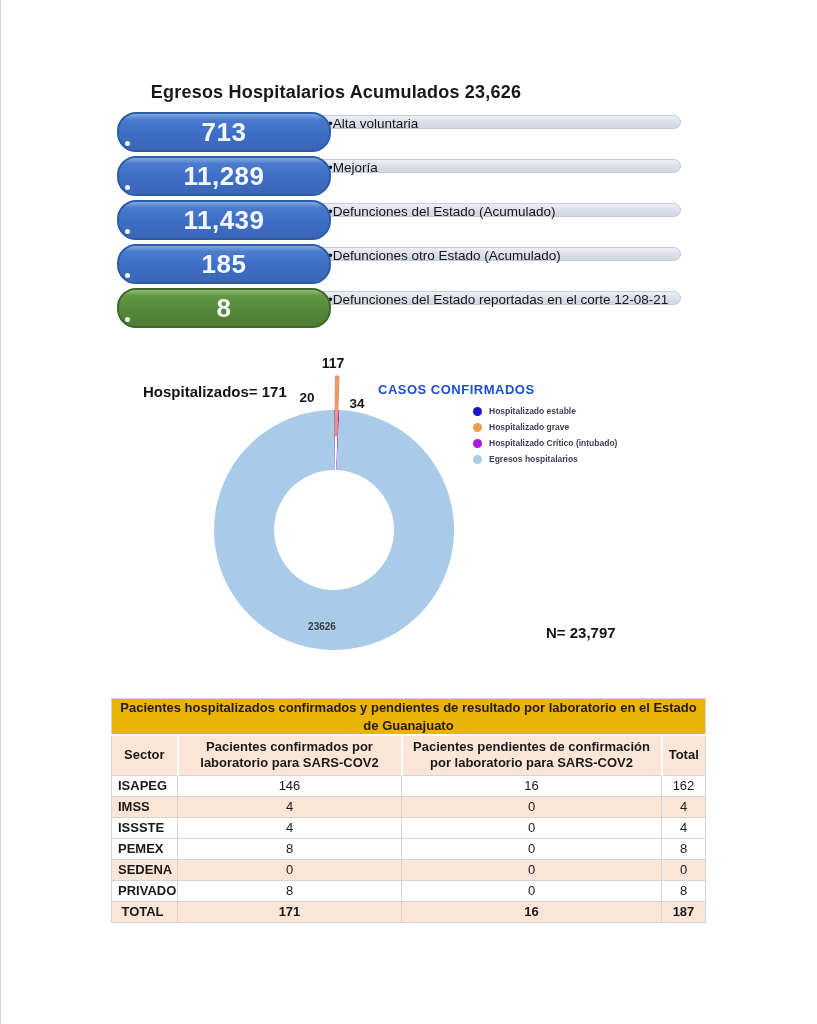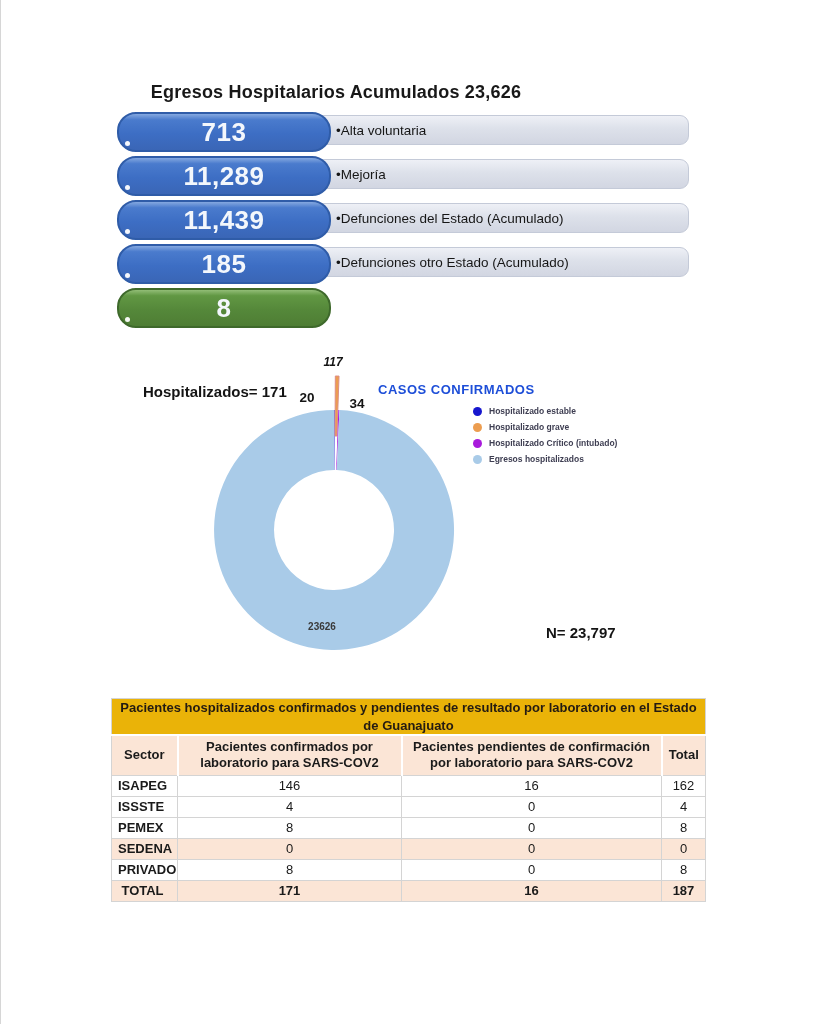--- a/index.html
+++ b/index.html
@@ -12,24 +12,24 @@
 
   
   .page-title{
     left:0;top:82px;width:670px;text-align:center;
     font-size:18px;font-weight:bold;color:#181818;letter-spacing:.2px;
   }
 
   
   .sa-row{left:0;top:0;width:817px;height:40px;}
   .sa-bar{
-    position:absolute;left:320px;width:368px;height:30px;z-index:1;
+    position:absolute;left:312px;width:368px;height:14px;z-index:1;
     background:linear-gradient(180deg,#eef0f6 0%,#dde1ea 45%,#d2d6e2 100%);
     border:1px solid #c4cad8;border-radius:0 9px 9px 0;
-    box-sizing:border-box;display:flex;align-items:center;
+    box-sizing:border-box;display:flex;
   }
   .sa-bar-label{font-size:13.5px;color:#161616;padding-left:14px;white-space:nowrap;}
   .sa-box{
     position:absolute;left:116px;top:0;width:214px;height:40px;z-index:2;
     border-radius:19px;box-sizing:border-box;
     display:flex;align-items:center;justify-content:center;
   }
   .sa-box.blue{
     background:linear-gradient(180deg,#84a8e0 0%,#4a7bcd 16%,#3d6ec4 55%,#3a66b6 100%);
     border:2px solid #2f5ca8;
@@ -42,21 +42,21 @@
   .sa-dot{
     position:absolute;left:6px;bottom:4px;width:5px;height:5px;border-radius:50%;
     background:rgba(255,255,255,.95);z-index:3;
   }
 
   
   .chart-title{left:377px;top:382px;font-size:13px;font-weight:bold;color:#1d4ed8;letter-spacing:.5px;}
   .hosp-note{left:142px;top:383px;font-size:15px;font-weight:bold;color:#141414;}
   .n-note{left:545px;top:624px;font-size:15px;font-weight:bold;color:#141414;}
   .pt-label{font-weight:bold;color:#141414;text-align:center;}
-  .pt-117{left:312px;top:355px;width:40px;font-size:12px;font-style:italic;}
+  .pt-117{left:312px;top:355px;width:40px;font-size:14px;}
   .pt-20{left:292px;top:390px;width:28px;font-size:13.5px;}
   .pt-34{left:342px;top:396px;width:28px;font-size:13.5px;}
   .pt-main{left:294px;top:621px;width:54px;font-size:10px;color:#3a3a3a;}
   .legend{left:472px;top:403px;width:180px;}
   .legend-item{display:flex;align-items:center;height:16px;}
   .legend-dot{width:9px;height:9px;border-radius:50%;margin-right:7px;flex:0 0 9px;}
   .legend-label{font-size:8.5px;font-weight:600;color:#3e3e52;white-space:nowrap;}
 
   
   .lab-table{
@@ -120,20 +120,23 @@
   <div class="sa-bar" style="top:3px;">
     <span class="sa-bar-label">•Defunciones otro Estado (Acumulado)</span>
   </div>
   <div class="sa-box blue">
     <span class="sa-num">185</span>
     <span class="sa-dot"></span>
   </div>
 </div>
 
 <div class="abs sa-row" style="top:288px;">
+  <div class="sa-bar" style="top:3px;">
+    <span class="sa-bar-label">•Defunciones del Estado reportadas en el corte 12-08-21</span>
+  </div>
   <div class="sa-box green">
     <span class="sa-num">8</span>
     <span class="sa-dot"></span>
   </div>
 </div>
 
 <div class="abs hosp-note">Hospitalizados= 171</div>
 <div class="abs chart-title">CASOS CONFIRMADOS</div>
 
 <svg class="abs" style="left:175px;top:372px;" width="320" height="300">
@@ -156,21 +159,21 @@
   <div class="legend-item">
     <span class="legend-dot" style="background-color: rgb(236, 157, 80);"></span>
     <span class="legend-label">Hospitalizado grave</span>
   </div>
   <div class="legend-item">
     <span class="legend-dot" style="background-color: rgb(168, 26, 219);"></span>
     <span class="legend-label">Hospitalizado Crítico (intubado)</span>
   </div>
   <div class="legend-item">
     <span class="legend-dot" style="background-color: rgb(169, 203, 232);"></span>
-    <span class="legend-label">Egresos hospitalizados</span>
+    <span class="legend-label">Egresos hospitalarios</span>
   </div>
 </div>
 
 <div class="abs n-note">N= 23,797</div>
 
 <table class="abs lab-table">
   <colgroup>
       <col style="width:66px;">
       <col style="width:224px;">
       <col style="width:260px;">
@@ -185,20 +188,26 @@
     <th>Pacientes confirmados por laboratorio para SARS-COV2</th>
     <th>Pacientes pendientes de confirmación por laboratorio para SARS-COV2</th>
     <th>Total</th>
   </tr>
   <tr>
     <td class="sector">ISAPEG</td>
     <td>146</td>
     <td>16</td>
     <td>162</td>
   </tr>
+  <tr class="alt">
+    <td class="sector">IMSS</td>
+    <td>4</td>
+    <td>0</td>
+    <td>4</td>
+  </tr>
   <tr>
     <td class="sector">ISSSTE</td>
     <td>4</td>
     <td>0</td>
     <td>4</td>
   </tr>
   <tr>
     <td class="sector">PEMEX</td>
     <td>8</td>
     <td>0</td>

